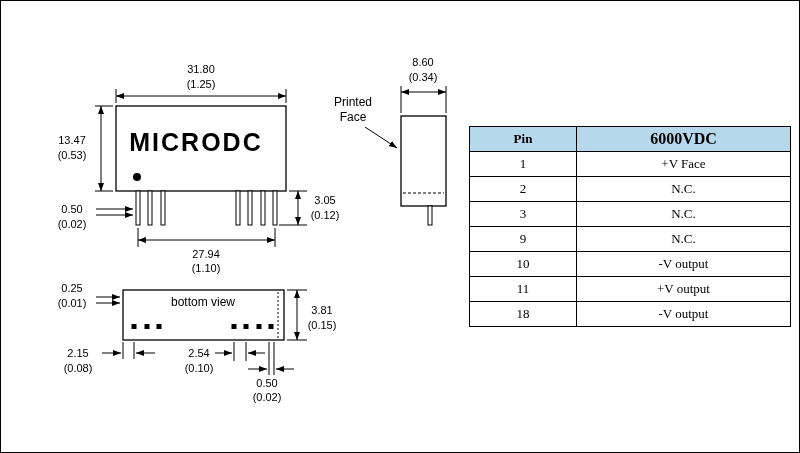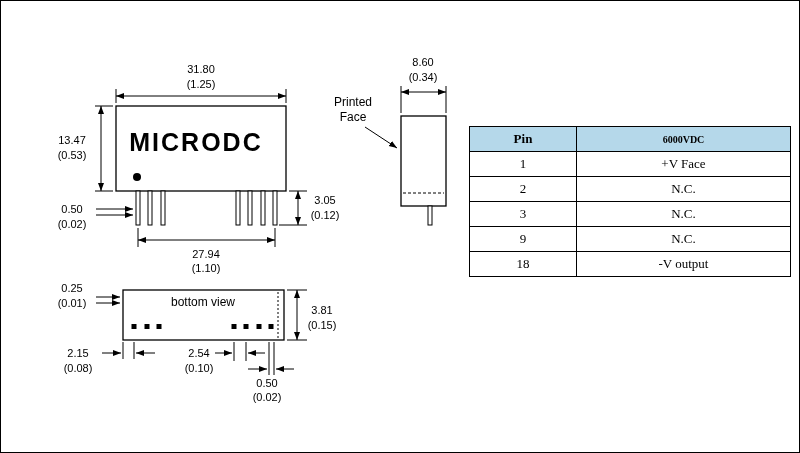--- a/index.html
+++ b/index.html
@@ -26,21 +26,21 @@
     border-collapse:collapse; table-layout:fixed;
     font-family:"Liberation Serif", serif;
     background:#fff;
   }
   .pin-table th, .pin-table td {
     border:1px solid #000; text-align:center; vertical-align:middle;
     height:24px; font-size:13px; font-weight:normal; padding:0 4px;
     overflow:hidden; white-space:nowrap;
   }
   .pin-table thead th { background:var(--header-bg, #b5d8ea); font-weight:bold; }
-  .pin-table thead th.h-model { font-size:10px; }
+  .pin-table thead th.h-model { font-size:16px; }
   .pin-table col.c1 { width:107px; }
 </style>
 </head>
 <body>
 
 <div class="canvas">
 
   <svg class="drawing" viewBox="0 0 800 453" xmlns="http://www.w3.org/2000/svg">
     <defs>
       <marker id="arw" markerWidth="9" markerHeight="7" refX="8" refY="3" orient="auto-start-reverse" markerUnits="userSpaceOnUse">
@@ -202,19 +202,27 @@
       </tr>
       <tr>
         <td>3</td>
         <td>N.C.</td>
       </tr>
       <tr>
         <td>9</td>
         <td>N.C.</td>
       </tr>
       <tr>
+        <td>10</td>
+        <td>-V output</td>
+      </tr>
+      <tr>
+        <td>11</td>
+        <td>+V output</td>
+      </tr>
+      <tr>
         <td>18</td>
         <td>-V output</td>
       </tr>
     </tbody>
   </table>
 
 </div>
 
 </body></html>

